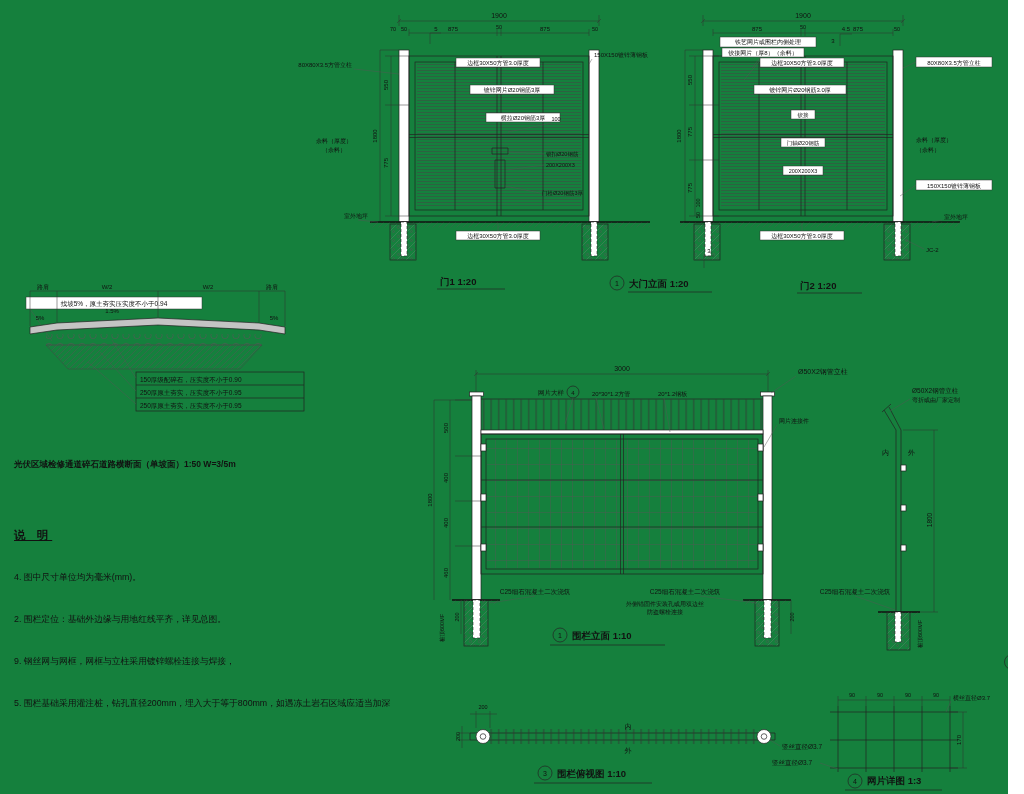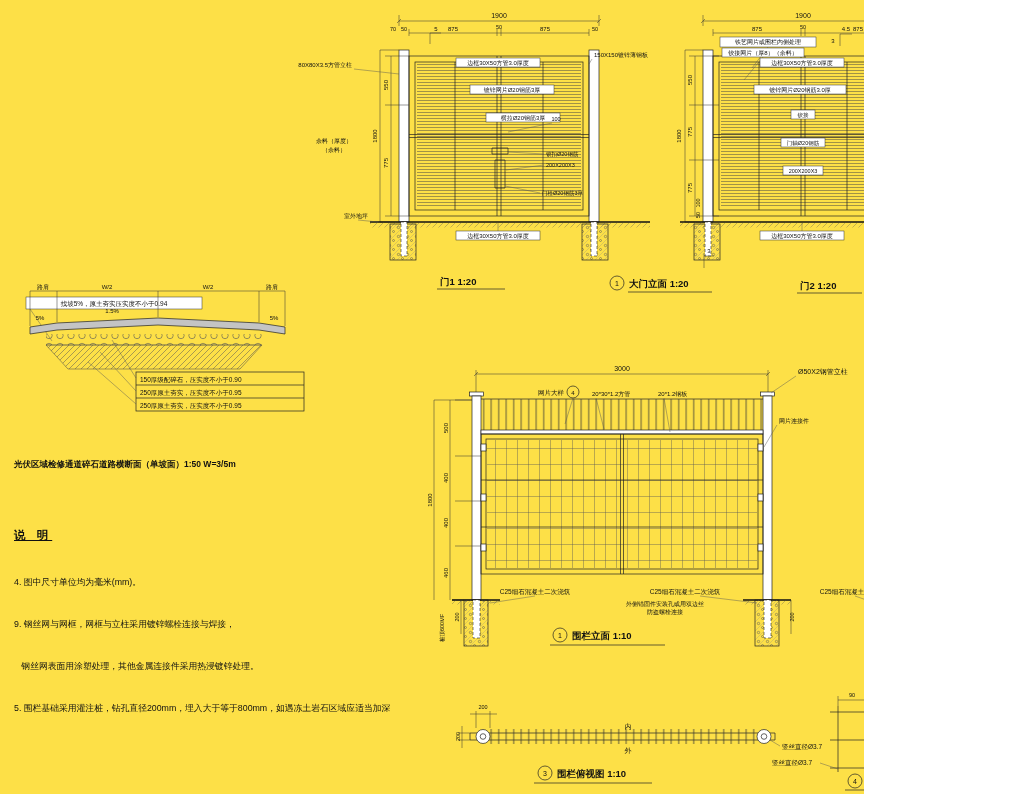--- a/index.html
+++ b/index.html
@@ -1,30 +1,30 @@
 <!DOCTYPE html>
 <html><head>
 <meta charset="utf-8">
 <style>
   html,body{margin:0;padding:0;background:#fff;}
-  #page{position:relative;width:864px;height:794px;background:#fde047;overflow:hidden;
+  #page{position:relative;width:1008px;height:794px;background:#15803d;overflow:hidden;
         font-family:"Liberation Sans","DejaVu Sans",sans-serif;color:#111;}
   svg{position:absolute;left:0;top:0;}
   svg text{fill:#111;font-family:"Liberation Sans","DejaVu Sans",sans-serif;}
   .t5{font-size:5.5px}.t6{font-size:6px}.t65{font-size:6.5px}.t7{font-size:7px}.t8{font-size:8.5px}.t9{font-size:9.5px}
   .mid{text-anchor:middle}.end{text-anchor:end}
   .cap{font-weight:700}
   .ln{fill:none;stroke:#222;stroke-width:.7}
   .lnf{fill:#fff;stroke:#222;stroke-width:.7}
   .thin{fill:none;stroke:#555;stroke-width:.45}
   .dim{fill:none;stroke:#333;stroke-width:.5}
   .gnd{fill:none;stroke:#111;stroke-width:1.3}
   .box{fill:#fff;stroke:#333;stroke-width:.5}
   .notes{position:absolute;left:14px;top:500px;white-space:pre;font-size:8.8px;line-height:14px;color:#111;}
-  .notes-h{font-size:11.5px;font-weight:700;text-decoration:underline;letter-spacing:4px;margin-bottom:5px;}
+  .notes-h{font-size:11.5px;font-weight:700;text-decoration:underline;letter-spacing:4px;}
 </style>
 </head>
 <body>
 
 <div id="page">
 
 <svg width="1024" height="794" viewBox="0 0 1024 794">
 <defs>
   <pattern id="ph" width="4" height="3" patternUnits="userSpaceOnUse">
           <path d="M0 1.5 H4" stroke="#444" stroke-width=".5"></path>
@@ -345,22 +345,22 @@
 
 <g>
   <circle class="ln" cx="1012" cy="662" r="7.5"></circle>
   <text class="t7 mid" x="1012" y="665">2</text>
 </g>
 </svg>
 
 <div class="notes">
   <div class="notes-h">说 明</div>
   <div>4. 图中尺寸单位均为毫米(mm)。</div>
+  <div>2. 围栏定位：基础外边缘与用地红线平齐，详见总图。</div>
   <div>9. 钢丝网与网框，网框与立柱采用镀锌螺栓连接与焊接，</div>
-  <div>   钢丝网表面用涂塑处理，其他金属连接件采用热浸镀锌处理。</div>
   <div>5. 围栏基础采用灌注桩，钻孔直径200mm，埋入大于等于800mm，如遇冻土岩石区域应适当加深</div>
   
   
   
   
   
   
   
   
   

